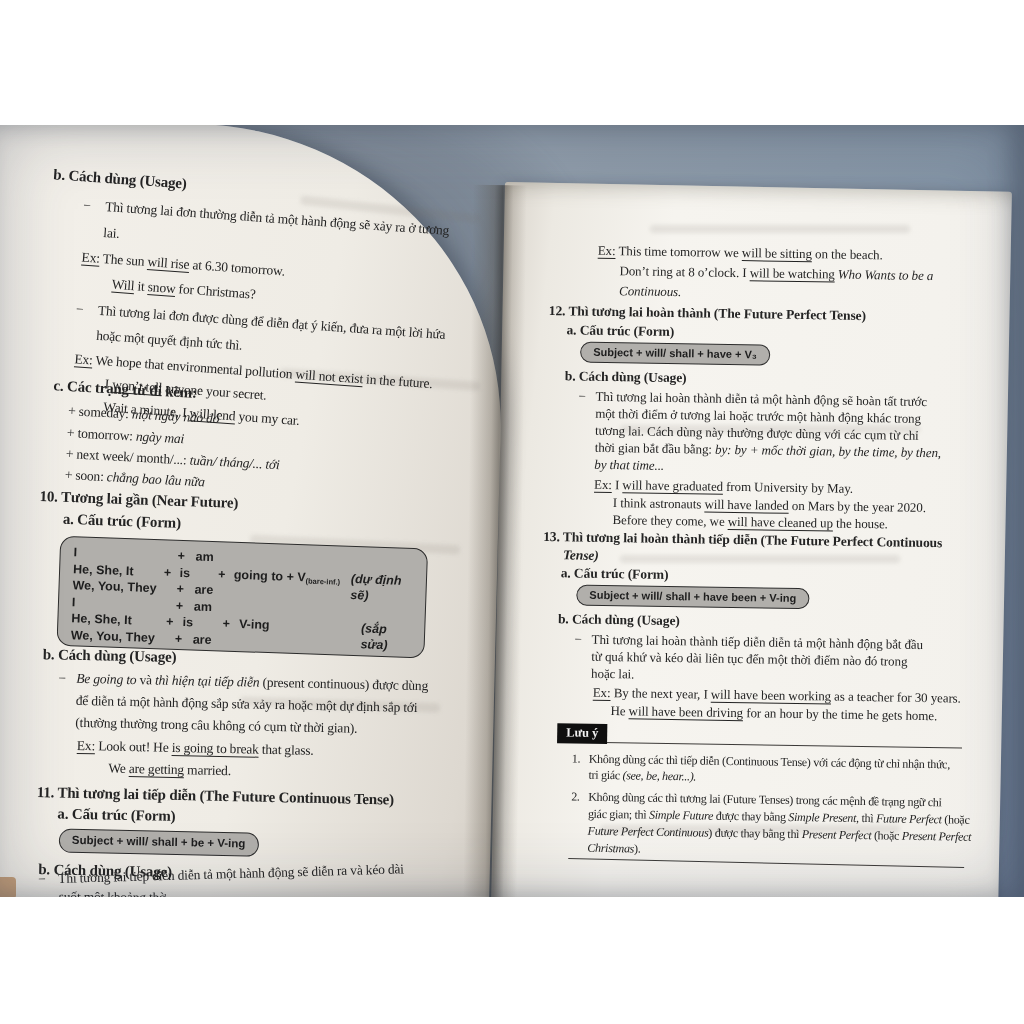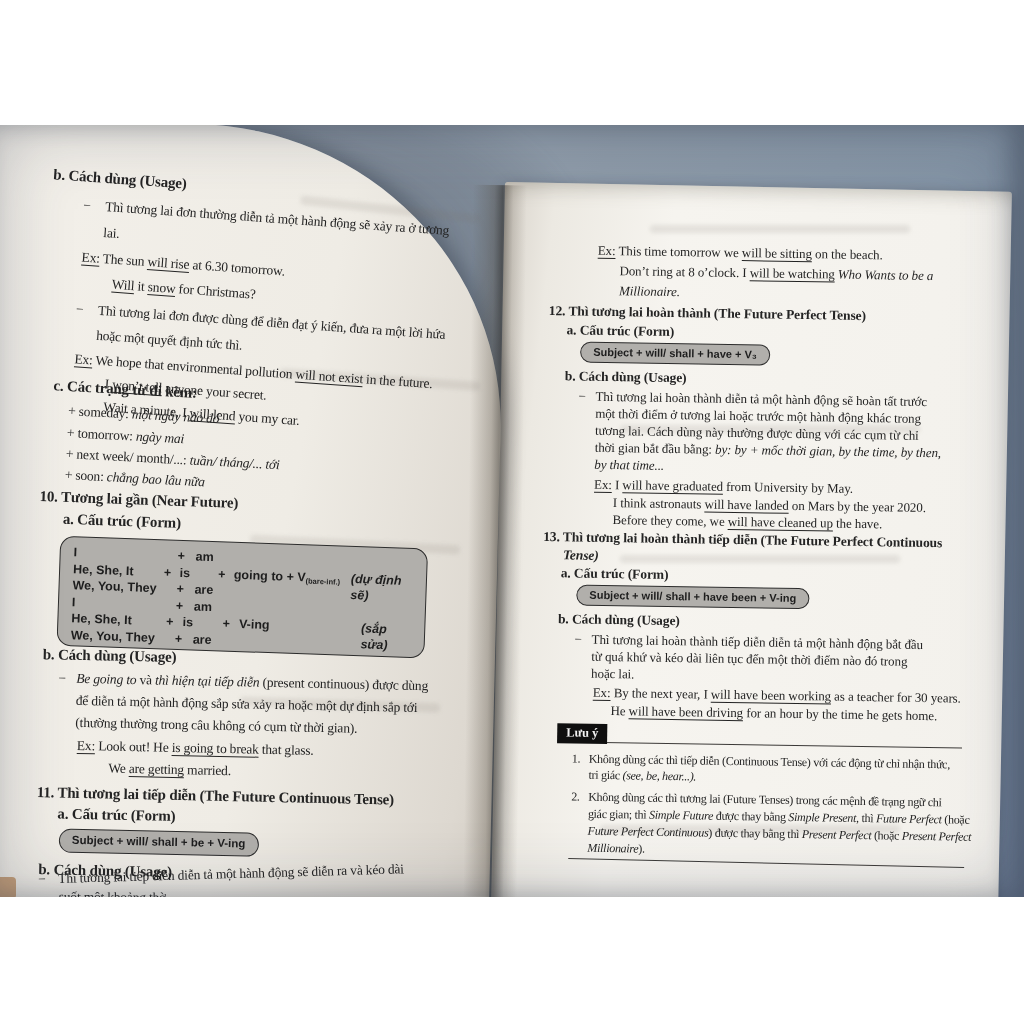--- a/index.html
+++ b/index.html
@@ -153,34 +153,34 @@
 
   <div class="blk" style="left:58px;top:746px;width:420px;height:48px;transform:rotate(-1.6deg);">
     <div class="ln Lbody" style="left:-20px;top:0;">−</div>
     <div class="ln Lbody" style="left:0;top:0;"><span>Thì tương lai tiếp diễn diễn tả một hành động sẽ diễn ra và kéo dài</span></div>
     <div class="ln Lbody fadeout" style="left:0;top:20px;transform:rotate(2deg);"><span>suốt một khoảng thờ</span></div>
   </div>
 
   <div class="blk" style="left:545px;top:112px;width:440px;height:650px;transform:rotate(0.9deg);">
     <div class="ln Rbody" style="left:53px;top:5px;"><span class="u">Ex:</span><span> This time tomorrow we </span><span class="u">will be sitting</span><span> on the beach.</span></div>
     <div class="ln Rbody" style="left:75px;top:25px;"><span>Don’t ring at 8 o’clock. I </span><span class="u">will be watching</span><span> </span><span class="i">Who Wants to be a</span></div>
-    <div class="ln Rbody" style="left:75px;top:45px;"><span class="i">Millionaire.</span></div>
+    <div class="ln Rbody" style="left:75px;top:45px;"><span class="i">Continuous.</span></div>
     <div class="ln Rhead" style="left:5px;top:66px;">12. Thì tương lai hoàn thành (The Future Perfect Tense)</div>
     <div class="ln Rhead" style="left:23px;top:85px;">a. Cấu trúc (Form)</div>
     <div class="pill pill-r" style="left:37px;top:104px;">Subject + will/ shall + have + V₃</div>
     <div class="ln Rhead" style="left:22px;top:131px;">b. Cách dùng (Usage)</div>
     <div class="ln Rbody" style="left:36px;top:151px;">−</div>
     <div class="ln Rbody" style="left:53px;top:151px;"><span>Thì tương lai hoàn thành diễn tả một hành động sẽ hoàn tất trước</span></div>
     <div class="ln Rbody" style="left:53px;top:168px;"><span>một thời điểm ở tương lai hoặc trước một hành động khác trong</span></div>
     <div class="ln Rbody" style="left:53px;top:185px;"><span>tương lai. Cách dùng này thường được dùng với các cụm từ chỉ</span></div>
     <div class="ln Rbody" style="left:53px;top:202px;"><span>thời gian bắt đầu bằng: </span><span class="i">by: by + mốc thời gian, by the time, by then,</span></div>
     <div class="ln Rbody" style="left:53px;top:219px;"><span class="i">by that time...</span></div>
     <div class="ln Rbody" style="left:53px;top:239px;"><span class="u">Ex:</span><span> I </span><span class="u">will have graduated</span><span> from University by May.</span></div>
     <div class="ln Rbody" style="left:72px;top:257px;"><span>I think astronauts </span><span class="u">will have landed</span><span> on Mars by the year 2020.</span></div>
-    <div class="ln Rbody" style="left:72px;top:274px;"><span>Before they come, we </span><span class="u">will have cleaned up</span><span> the have.</span></div>
+    <div class="ln Rbody" style="left:72px;top:274px;"><span>Before they come, we </span><span class="u">will have cleaned up</span><span> the house.</span></div>
     <div class="ln Rhead" style="left:3px;top:292px;">13. Thì tương lai hoàn thành tiếp diễn (The Future Perfect Continuous</div>
     <div class="ln Rhead" style="left:23px;top:310px;font-style:italic;">Tense)</div>
     <div class="ln Rhead" style="left:21px;top:328px;">a. Cấu trúc (Form)</div>
     <div class="pill pill-r" style="left:37px;top:347px;">Subject + will/ shall + have been + V-ing</div>
     <div class="ln Rhead" style="left:19px;top:374px;">b. Cách dùng (Usage)</div>
     <div class="ln Rbody" style="left:36px;top:394px;">−</div>
     <div class="ln Rbody" style="left:53px;top:394px;"><span>Thì tương lai hoàn thành tiếp diễn diễn tả một hành động bắt đầu</span></div>
     <div class="ln Rbody" style="left:53px;top:411px;"><span>từ quá khứ và kéo dài liên tục đến một thời điểm nào đó trong</span></div>
     <div class="ln Rbody" style="left:53px;top:428px;"><span>hoặc lai.</span></div>
     <div class="ln Rbody" style="left:55px;top:447px;"><span class="u">Ex:</span><span> By the next year, I </span><span class="u">will have been working</span><span> as a teacher for 30 years.</span></div>
@@ -188,18 +188,18 @@
 
     <div class="note-label" style="left:20px;top:486px;">Lưu ý</div>
     <div class="rule" style="left:33px;top:504px;width:392px;"></div>
     <div class="ln Rnote" style="left:35px;top:514px;">1.</div>
     <div class="ln Rnote" style="left:52px;top:514px;"><span>Không dùng các thì tiếp diễn (Continuous Tense) với các động từ chỉ nhận thức,</span></div>
     <div class="ln Rnote" style="left:52px;top:530px;"><span>tri giác </span><span class="i">(see, be, hear...).</span></div>
     <div class="ln Rnote" style="left:35px;top:552px;">2.</div>
     <div class="ln Rnote" style="left:52px;top:552px;"><span>Không dùng các thì tương lai (Future Tenses) trong các mệnh đề trạng ngữ chỉ</span></div>
     <div class="ln Rnote" style="left:52px;top:569px;"><span>giác gian; thì </span><span class="i">Simple Future</span><span> được thay bằng </span><span class="i">Simple Present</span><span>, thì </span><span class="i">Future Perfect</span><span> (hoặc</span></div>
     <div class="ln Rnote" style="left:52px;top:586px;"><span class="i">Future Perfect Continuous</span><span>) được thay bằng thì </span><span class="i">Present Perfect</span><span> (hoặc </span><span class="i">Present Perfect</span></div>
-    <div class="ln Rnote" style="left:52px;top:603px;"><span class="i">Millionaire</span><span>).</span></div>
+    <div class="ln Rnote" style="left:52px;top:603px;"><span class="i">Christmas</span><span>).</span></div>
     <div class="rule" style="left:33px;top:622px;width:396px;transform:rotate(0.4deg);"></div>
   </div>
 
   <div class="vignette"></div>
 </div>
 
 </body></html>

